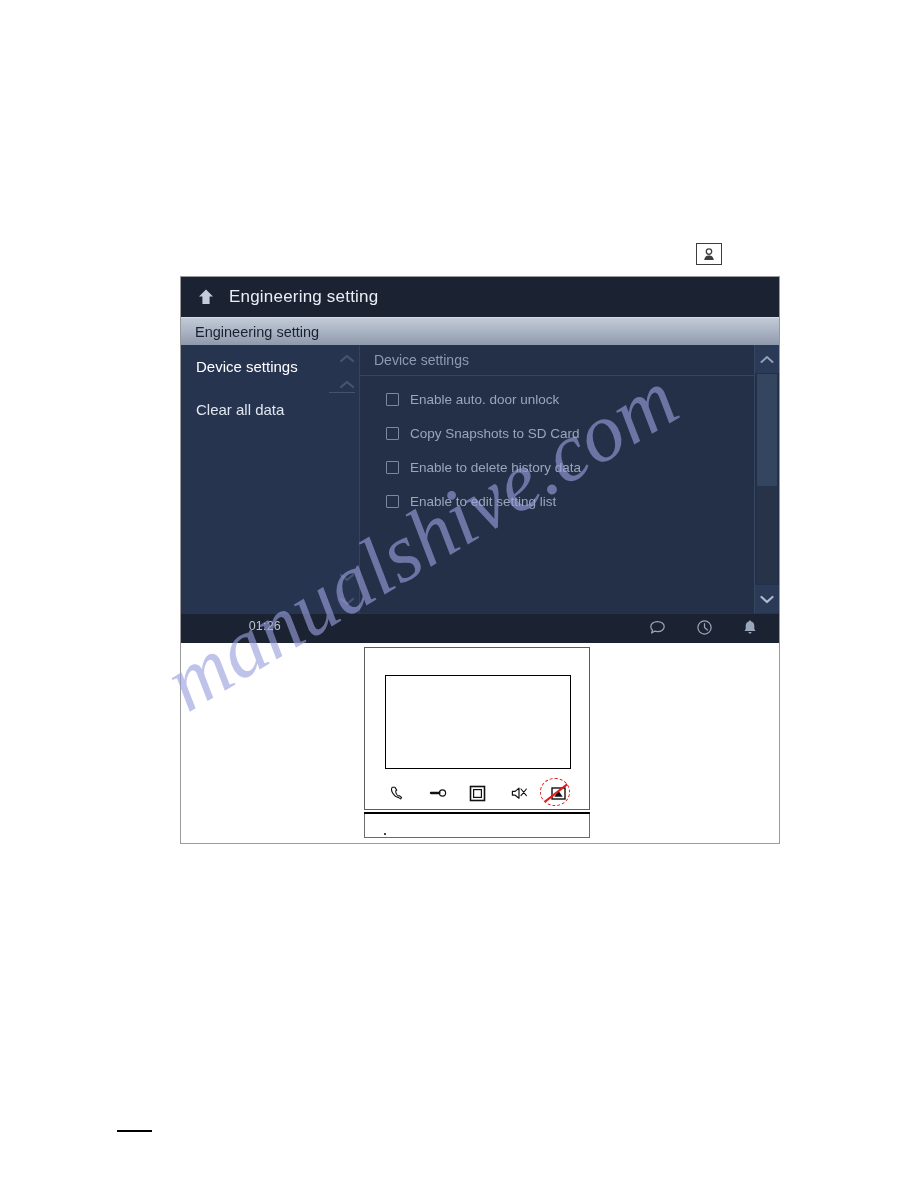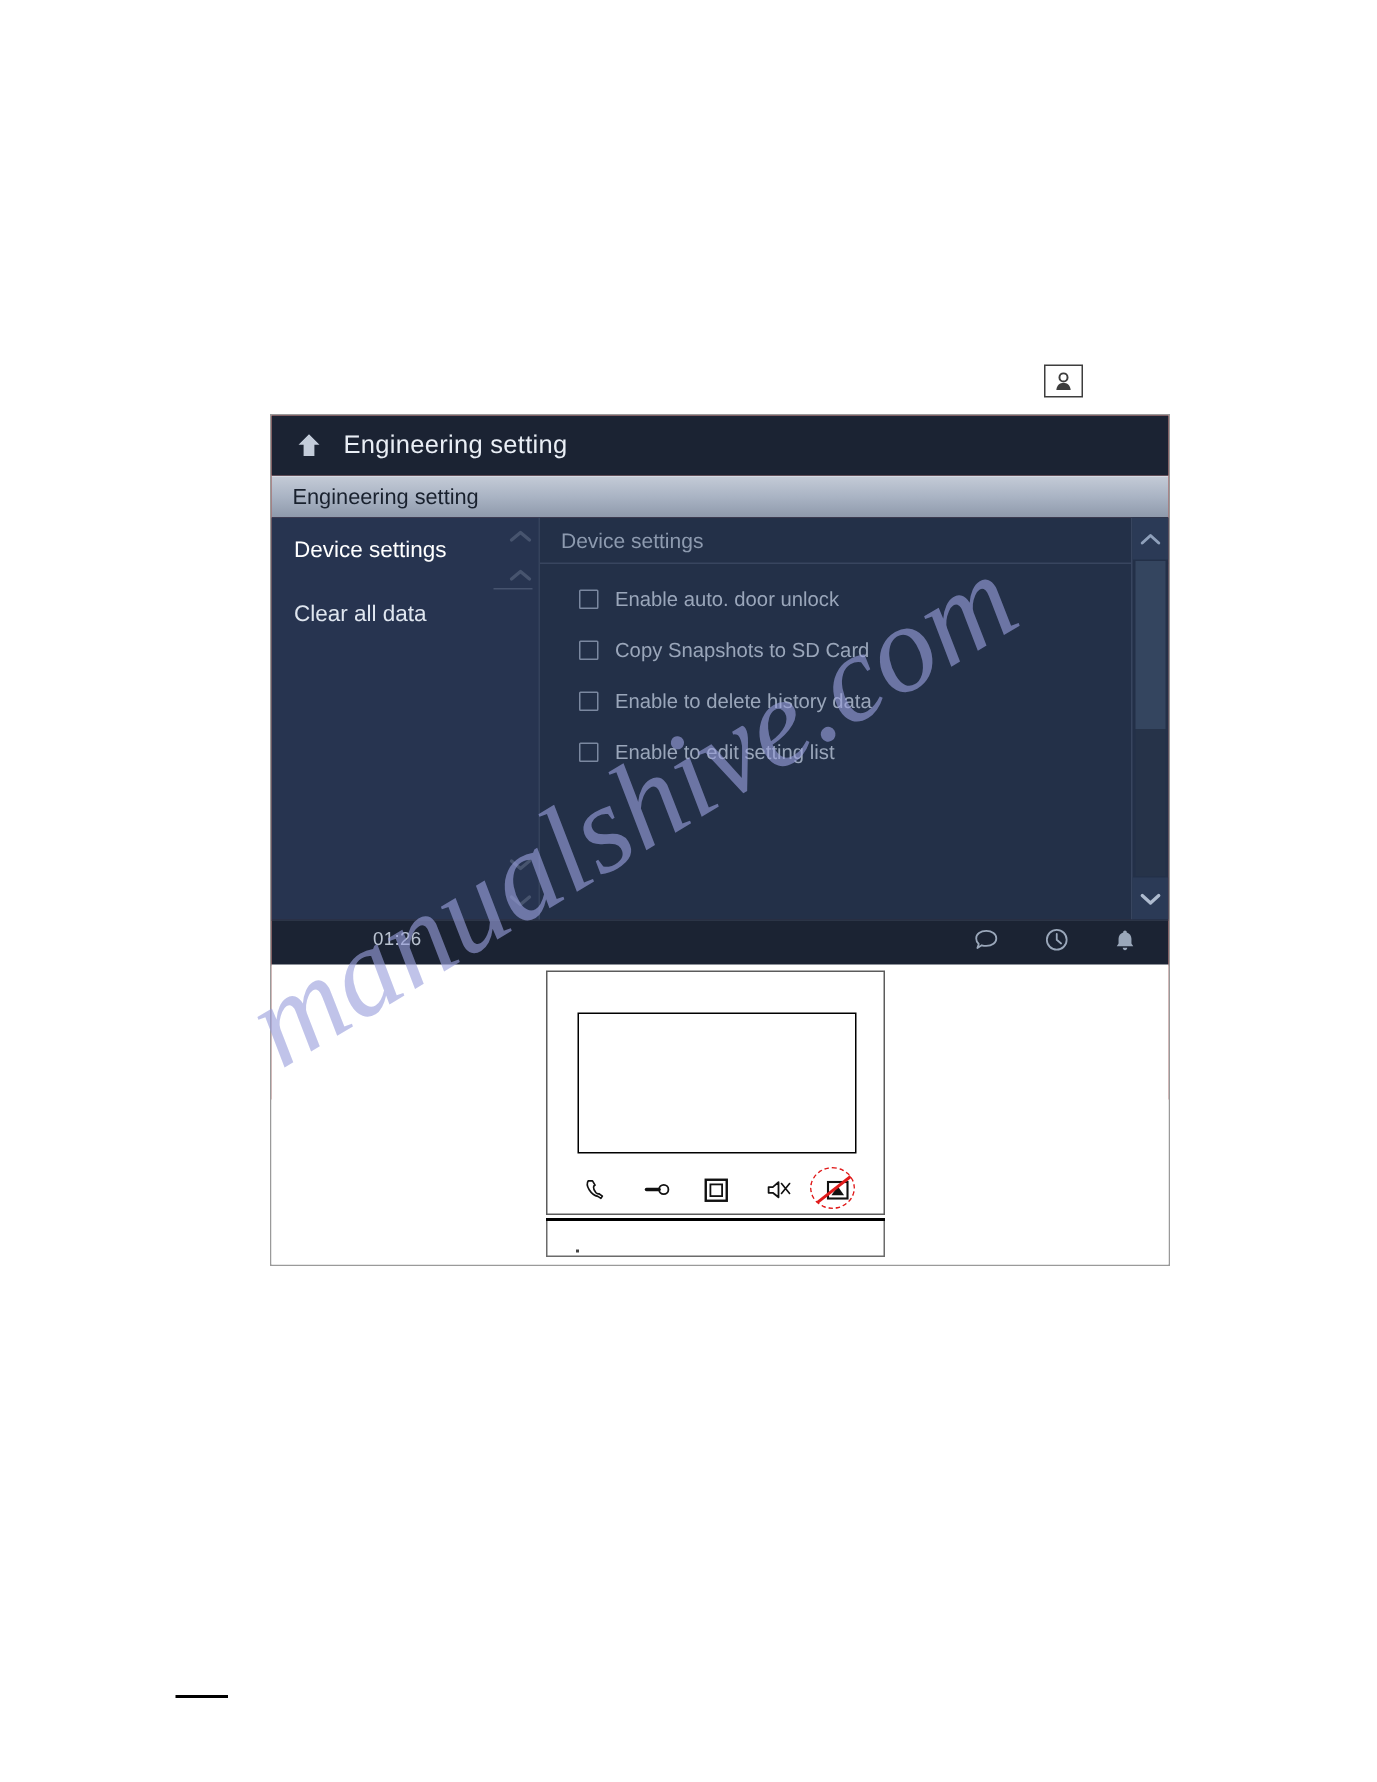--- a/index.html
+++ b/index.html
@@ -46,21 +46,21 @@
     border: 1px solid #9a9a9a;
     background: #ffffff;
     z-index: 10;
   }
 
   
   #ui-screen {
     position: absolute;
     left: 0px; top: 0px;
     width: 598px; height: 456px;
-    background: #7f1d1d;
+    background: #bef264;
     overflow: hidden;
   }
 
   
   #title-bar {
     position: relative;
     height: 40px;
     background: #1b2333;
     display: flex;
     align-items: center;

